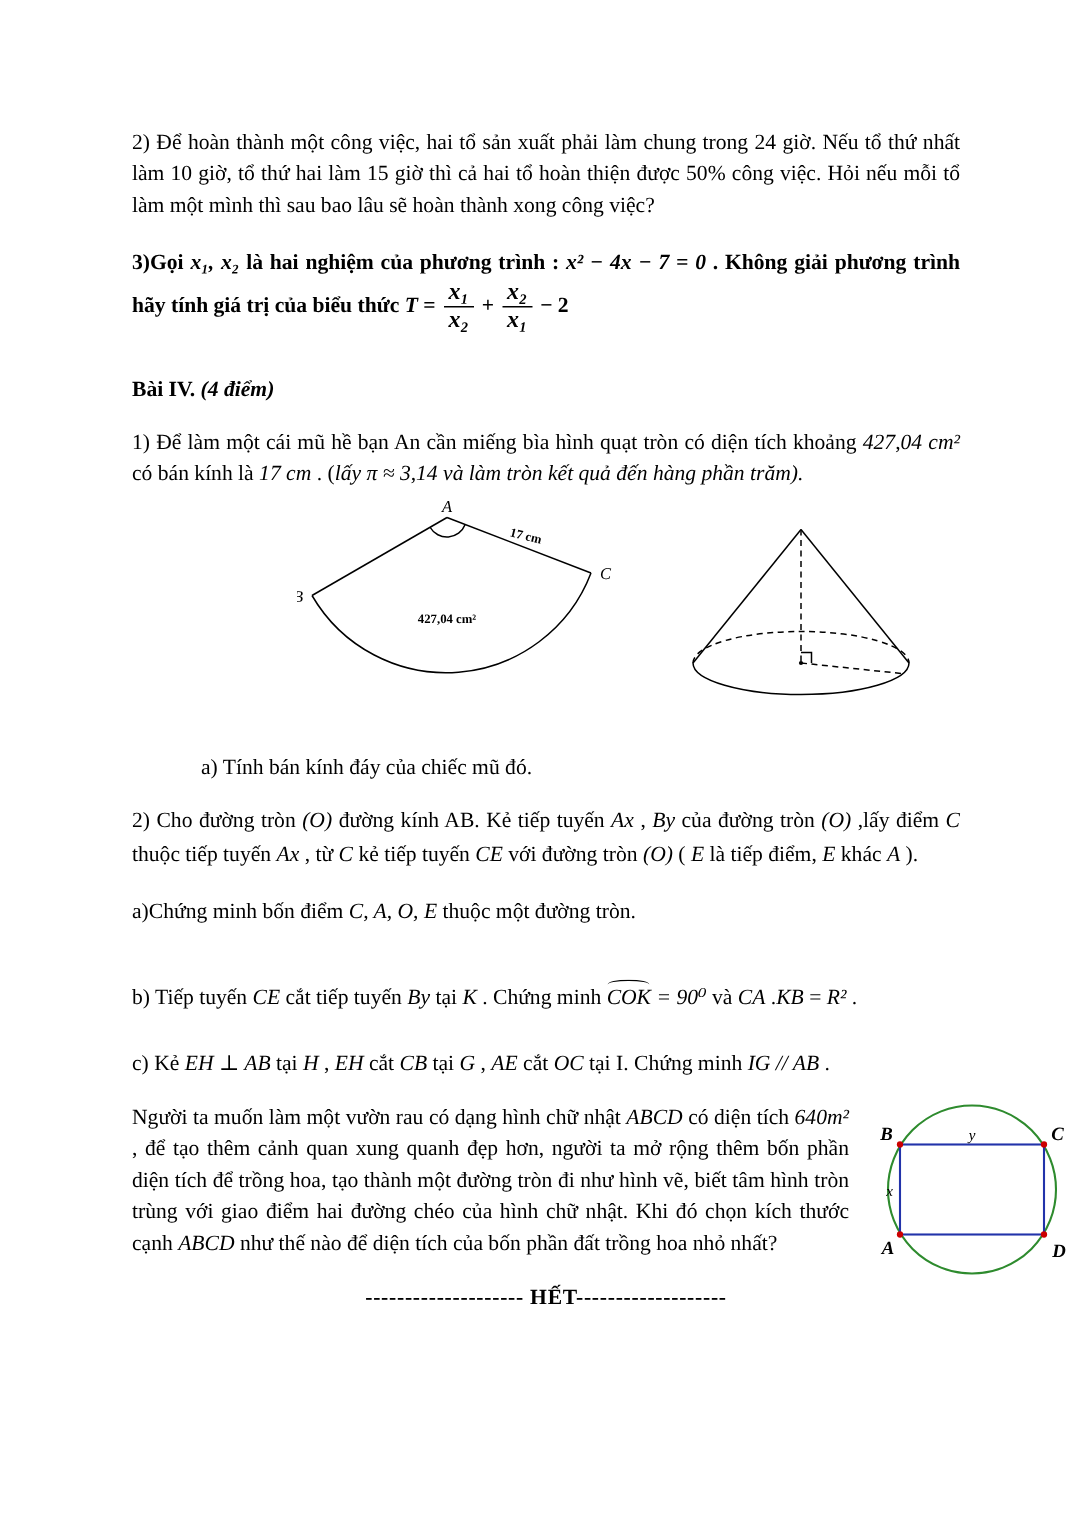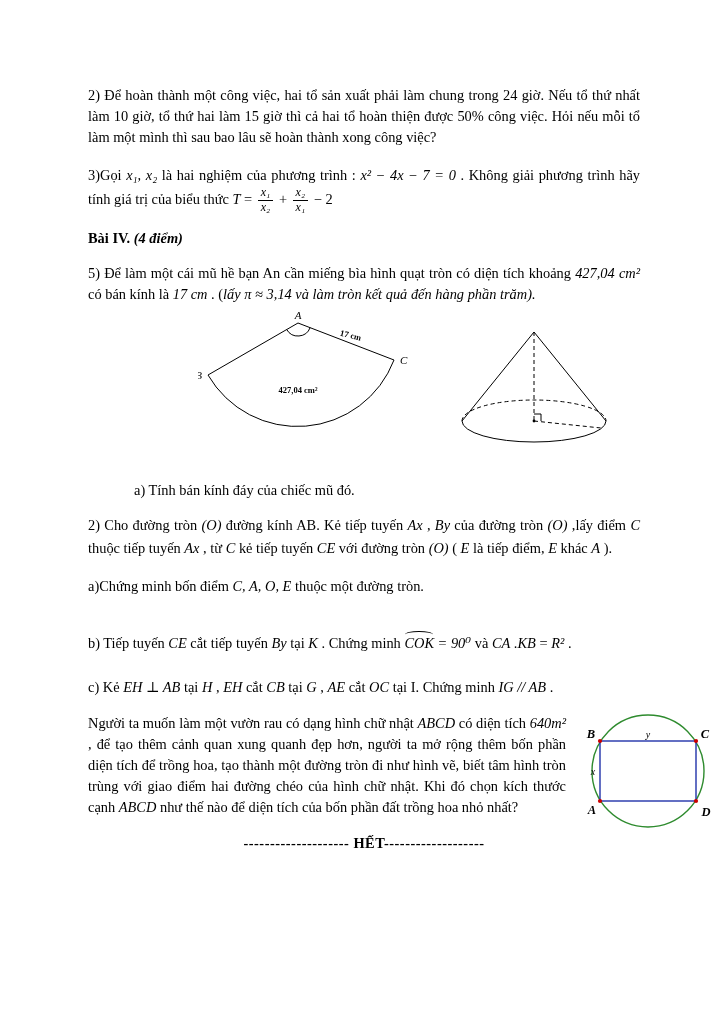--- a/index.html
+++ b/index.html
@@ -10,37 +10,37 @@
     font-size:14.4px; color:#000;
   }
   .page { padding:85px 85px 0 88px; }
   .para { text-align:justify; line-height:21px; }
   .line { text-align:left; line-height:21px; }
   .i  { font-style:italic; }
   .b  { font-weight:bold;margin-top:28px; }
   .bi { font-weight:bold; font-style:italic; }
 
   #p2   { margin-bottom:17px; }
-  #p3   { margin-bottom:13px; }
+  #p3   { margin-bottom:26px;font-weight:bold; }
   #baiIV{ margin-bottom:14px; }
   #pIV1 { margin-bottom:6px; }
   #figrow { display:flex; align-items:flex-end; gap:16px; margin:0 0 9px 110px; }
   #cone-wrap { margin-bottom:16px; }
   #sublist { padding-left:46px; margin-bottom:13px; }
   #pIV2 { line-height:23px; margin-bottom:16px; }
   #pIV2a{ margin-bottom:36px; }
   #pIV2b{ margin-bottom:23px; }
   #pIV2c{ margin-bottom:15px; }
   #baiV { margin-bottom:14px; }
   #pV   { }
   #het  { clear:both; text-align:center; margin-top:8px; letter-spacing:.5px; }
 
   .frac {
     display:inline-flex; flex-direction:column; align-items:center;
-    vertical-align:middle; font-style:italic; font-size:12px;
+    vertical-align:middle; font-style:italic; font-size:16px;
     line-height:1.15; margin:0 2px; text-align:center;
   }
   .fnum { border-bottom:1px solid #000; padding:0 3px; }
   .fden { padding:0 3px; }
 
   .hat { position:relative; display:inline-block; }
   .hat::before {
     content:""; position:absolute; left:1px; right:1px; top:-2px; height:6px;
     border-top:1.3px solid #000; border-radius:50% 50% 0 0;
   }
@@ -65,21 +65,21 @@
   <p class="para" id="p3"><span>3)Gọi </span><span class="i">x₁, x₂</span><span> là hai nghiệm của phương trình : </span><span class="i">x² − 4x − 7 = 0</span><span> . Không giải phương trình hãy tính giá trị của biểu thức </span><span class="i">T</span><span> = </span><span class="frac">
         <span class="fnum">x₁</span>
         <span class="fden">x₂</span>
       </span><span> + </span><span class="frac">
         <span class="fnum">x₂</span>
         <span class="fden">x₁</span>
       </span><span> − 2</span></p>
 
   <p class="line" id="baiIV"><span class="b">Bài IV. </span><span class="bi">(4 điểm)</span></p>
 
-  <p class="para" id="pIV1"><span>5) Để làm một cái mũ hề  bạn An cần miếng bìa hình quạt tròn có diện tích khoảng </span><span class="i">427,04 cm²</span><span> có bán kính là </span><span class="i">17 cm</span><span> . (</span><span class="i">lấy π ≈ 3,14  và làm tròn kết quả đến hàng phần trăm).</span></p>
+  <p class="para" id="pIV1"><span>1) Để làm một cái mũ hề  bạn An cần miếng bìa hình quạt tròn có diện tích khoảng </span><span class="i">427,04 cm²</span><span> có bán kính là </span><span class="i">17 cm</span><span> . (</span><span class="i">lấy π ≈ 3,14  và làm tròn kết quả đến hàng phần trăm).</span></p>
 
   <div id="figrow">
 
     <svg id="sector-fig" width="240" height="160" viewBox="0 0 240 160">
       <path d="M 100 12 L 10 64" fill="none" stroke="#000" stroke-width="1"></path>
       <path d="M 100 12 L 196 49" fill="none" stroke="#000" stroke-width="1"></path>
       <path d="M 10 64 A 103.4 103.4 0 0 0 196 49" fill="none" stroke="#000" stroke-width="1"></path>
       <path d="M 88.7 18.5 A 13 13 0 0 0 112.1 16.7" fill="none" stroke="#000" stroke-width="1"></path>
       <text class="fig-label" x="100" y="8" text-anchor="middle">A</text>
       <text class="fig-label" x="4" y="68" text-anchor="end">B</text>

